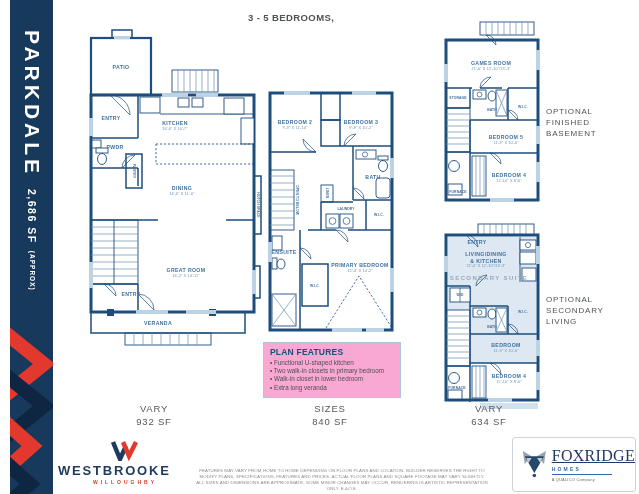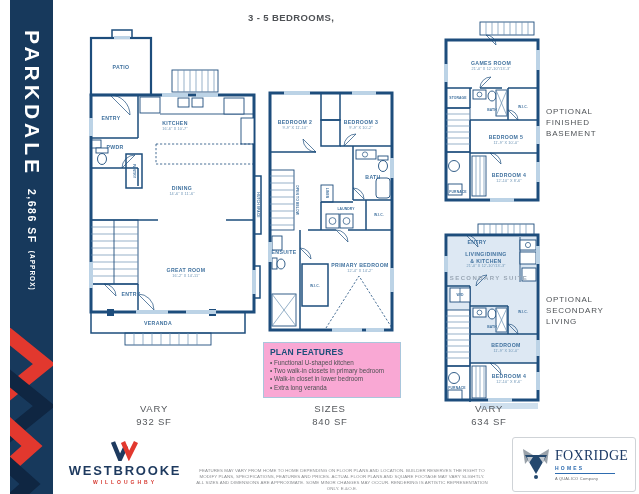--- a/index.html
+++ b/index.html
@@ -42,27 +42,27 @@
   .opt{position:absolute;font-size:8px;color:#4e5256;letter-spacing:0.8px;line-height:11px;}
   
   .features{position:absolute;left:263px;top:342px;width:138px;border:1.5px solid #a9c6dc;background:#f9a8d4;padding:4px 6px 5px 6px;box-sizing:border-box;}
   .features h3{margin:0 0 2px 0;font-size:8.5px;font-weight:700;color:#1c4e79;letter-spacing:0.2px;}
   .features ul{margin:0;padding:0;list-style:none;}
   .features li{font-size:6.3px;color:#4d4f52;line-height:8.2px;}
   .features li::before{content:"• ";}
   
   .fl{position:absolute;width:80px;text-align:center;color:#55585c;font-size:9.5px;letter-spacing:0.8px;line-height:13px;}
   
-  .wb-word{position:absolute;left:58px;top:463px;width:134px;text-align:center;color:#1e3a5f;font-size:13px;font-weight:700;letter-spacing:1.8px;}
+  .wb-word{position:absolute;left:58px;top:463px;width:134px;text-align:left;color:#1e3a5f;font-size:13px;font-weight:700;letter-spacing:1.8px;}
   .wb-sub{position:absolute;left:58px;top:479px;width:134px;text-align:center;color:#d6382f;font-size:5px;font-weight:700;letter-spacing:3px;}
   .wlogo{position:absolute;left:106px;top:440px;}
   .disclaimer{position:absolute;left:196px;top:468px;width:292px;text-align:center;color:#8a8c8f;font-size:4.4px;line-height:5.9px;letter-spacing:0.1px;}
   .foxbox{position:absolute;left:512px;top:437px;width:124px;height:55px;border:1px solid #cfd3d7;border-radius:3px;background:#fff;display:flex;align-items:center;box-sizing:border-box;padding-left:9px;}
   .foxtext{margin-left:5px;}
-  .fox-name{font-family:"Liberation Serif", serif;font-size:14px;color:#1c3a66;letter-spacing:0.3px;line-height:1;}
+  .fox-name{font-family:"Liberation Serif", serif;font-size:16px;color:#1c3a66;letter-spacing:0.3px;line-height:1;text-decoration:underline;}
   .fox-homes{font-size:5px;font-weight:700;color:#2e6cb0;letter-spacing:2.2px;margin-top:2px;padding-bottom:2px;border-bottom:1px solid #2e6cb0;width:60px;}
   .fox-qual{font-size:4px;color:#6a6d71;margin-top:2px;letter-spacing:0.2px;}
 </style>
 </head>
 <body>
 
 <aside class="sidebar">
   <div class="v-title">PARKDALE</div>
   <div class="v-sub">
     <span>2,686 SF</span>

